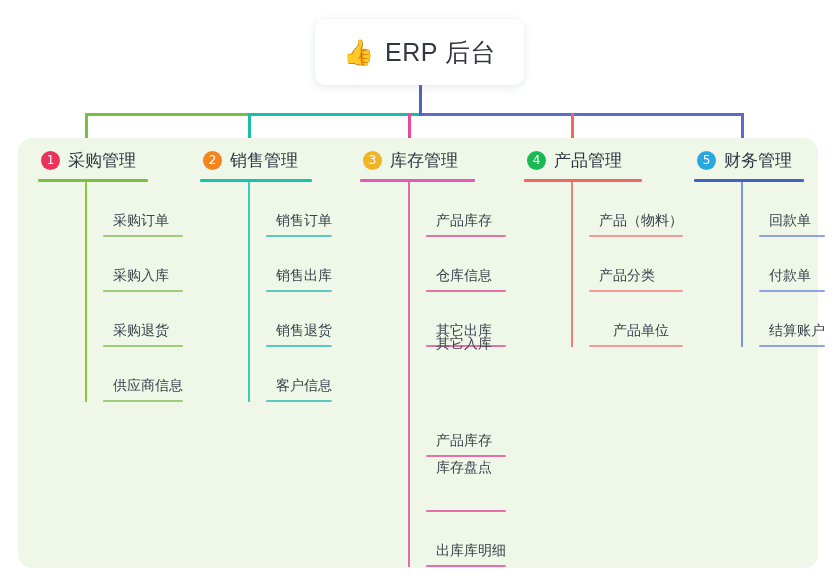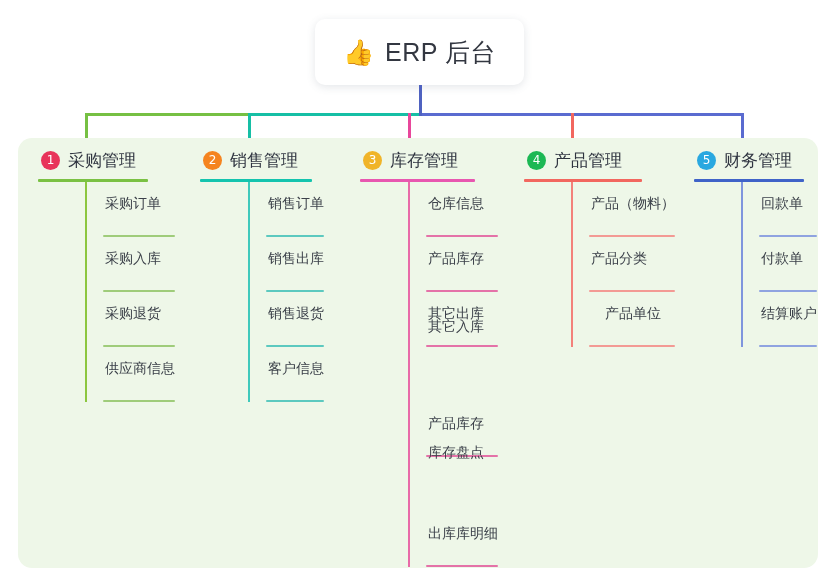--- a/index.html
+++ b/index.html
@@ -122,22 +122,23 @@
     padding-left: 22px;
     height: 55px;
     display: flex;
     flex-direction: column;
     justify-content: flex-end;
   }
   .leaf-label {
     font-size: 14px;
     color: #3b4049;
     white-space: nowrap;
-    padding-bottom: 22px;
+    padding-bottom: 5px;
     padding-left: 2px;
+    margin-left: 8px;
   }
   .leaf-rule {
     height: 2px;
     border-radius: 1px;
   }
 </style>
 </head>
 <body>
 
 <div id="mindmap-canvas">
@@ -216,25 +217,25 @@
       </div>
       <div class="column" style="left: 360px; top: 147px;">
         <div class="branch-header">
           <span class="branch-badge" style="background: rgb(240, 180, 41);">3</span>
           <span class="branch-label">库存管理</span>
         </div>
         <div class="branch-rule" style="background: rgb(232, 87, 176); width: 115px;"></div>
         <div class="leaves">
           <div class="leaf-spine" style="background: rgb(232, 106, 168); height: 385px; left: 48px;"></div>
           <div class="leaf" style="padding-left: 66px;">
+            <div class="leaf-label">产品库存</div>
+            <div class="leaf-rule" style="background: rgb(228, 114, 168);"></div>
+          </div>
+          <div class="leaf" style="padding-left: 66px;">
             <div class="leaf-label">仓库信息</div>
-            <div class="leaf-rule" style="background: rgb(228, 114, 168);"></div>
-          </div>
-          <div class="leaf" style="padding-left: 66px;">
-            <div class="leaf-label">产品库存</div>
             <div class="leaf-rule" style="background: rgb(228, 114, 168);"></div>
           </div>
           <div class="leaf" style="padding-left: 66px;">
             <div class="leaf-label">其它出库</div>
             <div class="leaf-rule" style="background: rgb(228, 114, 168);"></div>
           </div>
           <div class="leaf" style="padding-left: 66px; gap: 44px;">
             <div class="leaf-label">其它入库</div>
             <div class="leaf-rule" style="background: rgb(228, 114, 168);"></div>
           </div>

